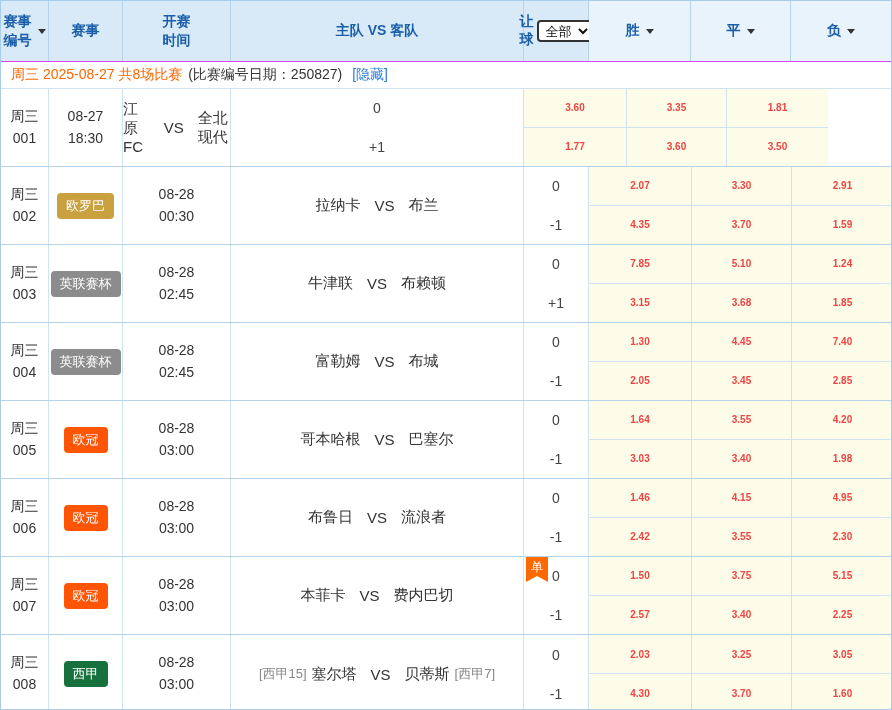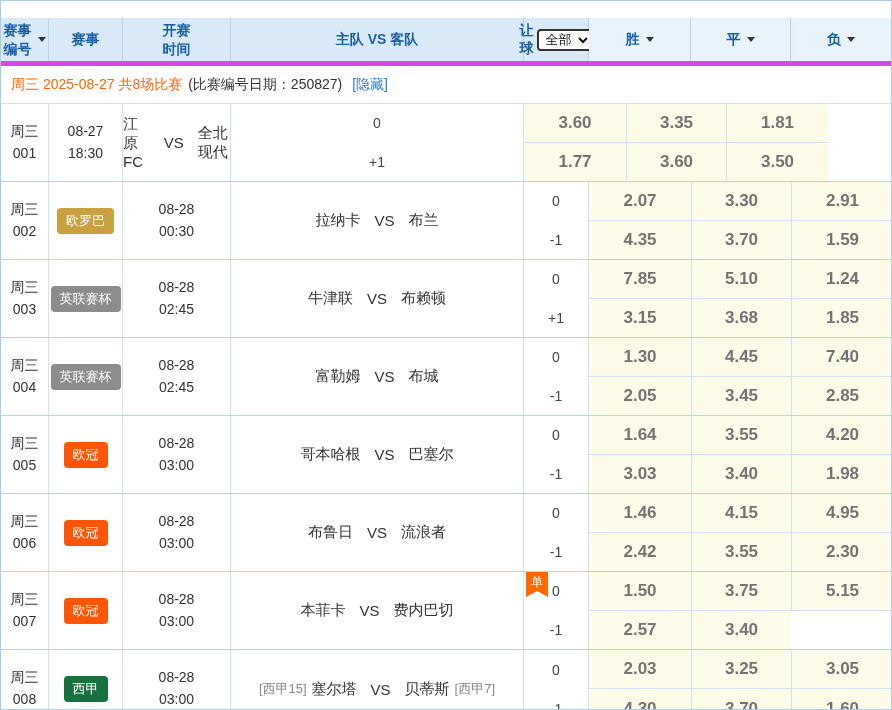--- a/index.html
+++ b/index.html
@@ -10,24 +10,23 @@
   .table-wrap {
     width:892px; height:710px;
     border:1px solid #a9cde9;
     overflow:hidden;
     background:#fff;
   }
   
   .header {
     display:grid;
     grid-template-columns:48px 74px 108px 293px 65px 102px 100px 100px;
-    height:48px;
+    height:61px;
     background:#d8eaf8;
-    border-bottom:5px solid #d946ef;
-    margin-top:17px;
+    border-bottom:1px solid #d946ef;
   }
   .hcell {
     display:flex; align-items:center; justify-content:center;
     border-right:1px solid #b5d4eb;
     color:#1a5fa8; font-size:14px; font-weight:600;
   }
   .hcell:last-child { border-right:none; }
   .hcell.light { background:#e8f3fc; }
   .two-line { text-align:center; line-height:1.35; }
   .caret {
@@ -36,21 +35,21 @@
     border-top:5px solid #333; margin-left:6px;
   }
   .h-handicap { gap:3px; }
   .h-handicap select {
     font-family:Liberation Serif, serif; font-size:13px;
     border:2px solid #333; border-radius:4px;
     background:#fff; color:#111; padding:0 3px; width:56px; height:22px;
   }
   
   .subheader {
-    height:38px; display:flex; align-items:center;
+    height:27px; display:flex; align-items:center;
     padding-left:10px; background:#fff; font-size:14px;
     border-bottom:1px solid #cfe3f3; gap:6px;
   }
   .sub-orange { color:#ff6600; }
   .sub-gray { color:#333; }
   .sub-link { color:#2b7bd8; cursor:pointer; text-decoration:none; margin-left:4px; }
   
   .match-row {
     display:grid;
     grid-template-columns:48px 74px 108px 293px 65px 304px;
@@ -84,21 +83,21 @@
     clip-path:polygon(0 0,100% 0,100% 100%,50% 76%,0 100%);
   }
   .odds-grid {
     display:grid;
     grid-template-columns:102px 100px 102px;
     grid-auto-rows:1fr;
   }
   .odds-cell {
     background:#fdfce9;
     display:flex; align-items:center; justify-content:center;
-    font-size:17px; font-weight:bold; color:#737373;
+    font-size:10px; font-weight:bold; color:#ef4444;
     border-left:1px solid #cfe3f3;
     cursor:pointer;
   }
   .odds-cell:first-child { border-left:none; }
   .odds-cell.o-top { border-bottom:1px solid #cfe3f3; }
   .odds-cell.col1 { border-left:none; }
 </style>
 </head>
 <body>
 
@@ -375,20 +374,21 @@
       <span class="single-badge">单</span>
       <div>0</div>
       <div>-1</div>
     </div>
     <div class="odds-grid">
       <div class="odds-cell o-top col1">1.50</div>
       <div class="odds-cell o-top">3.75</div>
       <div class="odds-cell o-top">5.15</div>
       <div class="odds-cell col1">2.57</div>
       <div class="odds-cell">3.40</div>
+      <div class="odds-cell">2.25</div>
     </div>
   </div>
 
   <div class="match-row">
     <div class="cell c-no">
       <div>周三</div>
       <div>008</div>
     </div>
     <div class="cell c-league">
       <span class="badge" style="background: rgb(23, 113, 60);">西甲</span>

